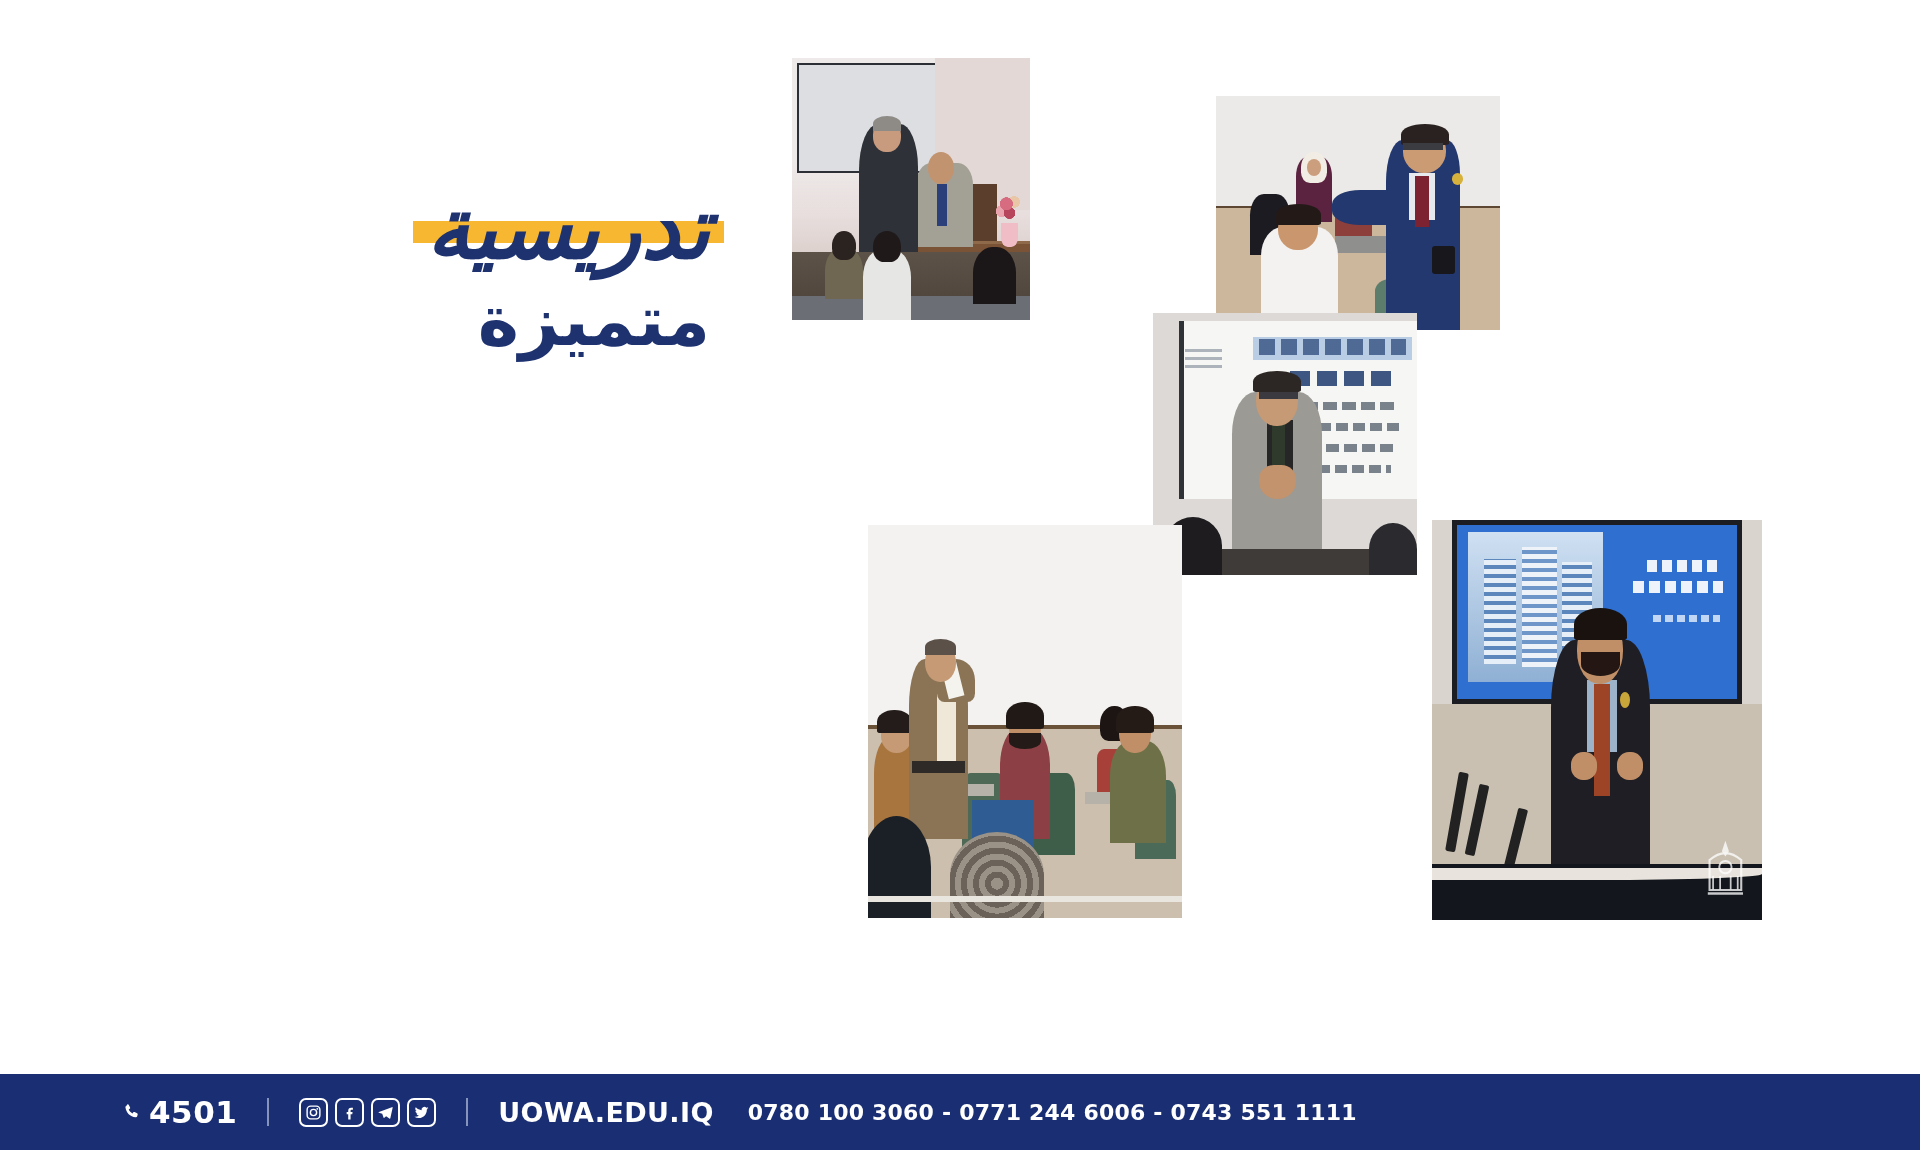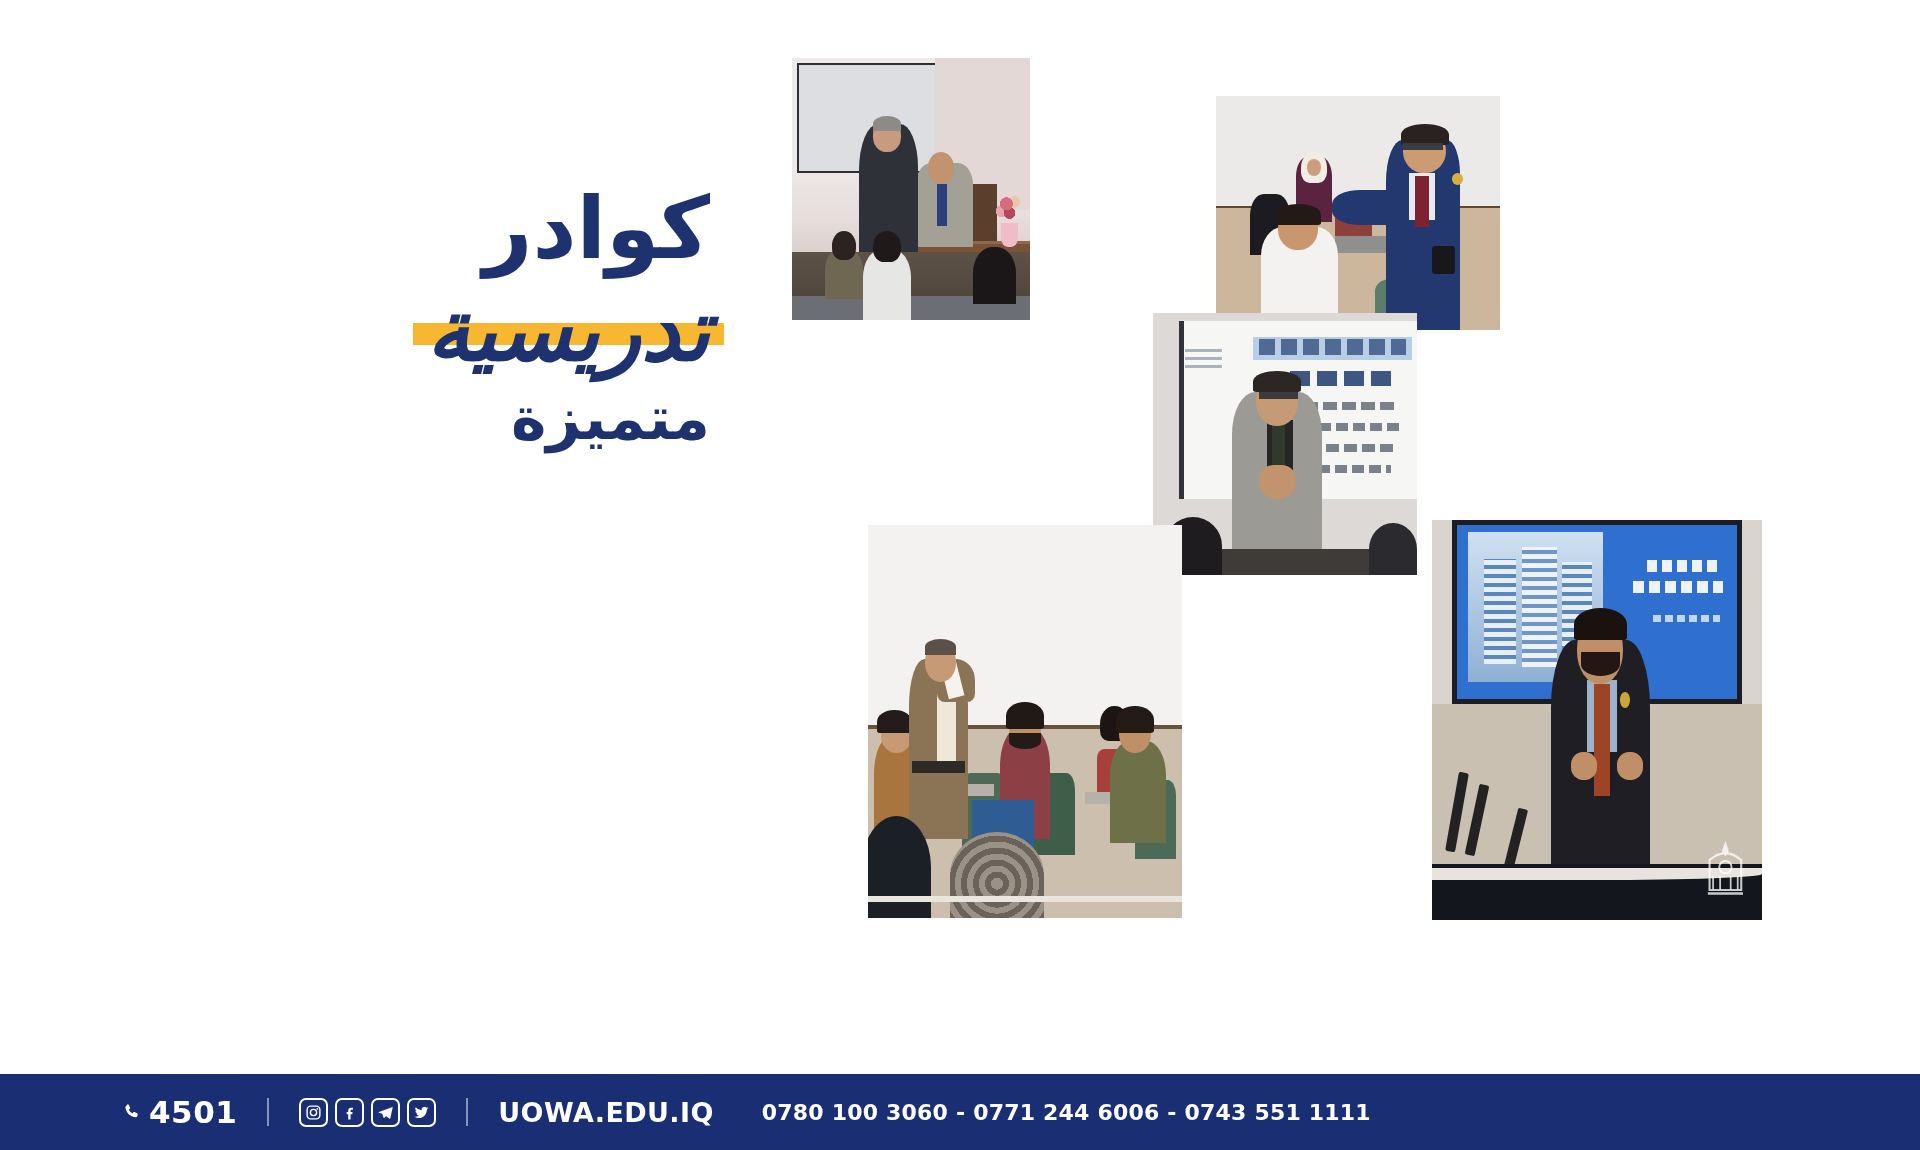--- a/index.html
+++ b/index.html
@@ -40,21 +40,21 @@
     font-size: 86px;
     letter-spacing: -1px;
     color: #1E3270;
     font-weight: 800;
     position: relative;
     white-space: nowrap;
   }
 
   .headline-line.l1 { font-size: 86px; padding-bottom: 6px; }
   .headline-line.l2 { font-size: 86px; padding-bottom: 6px; }
-  .headline-line.l3 { font-size: 60px; }
+  .headline-line.l3 { font-size: 70px; }
 
   
   .hl-wrap {
     position: relative;
     display: inline-block;
   }
   .hl-wrap .hl-bar {
     position: absolute;
     left: -14px;
     right: -14px;
@@ -397,32 +397,31 @@
   }
   .f-web {
     font-size: 27px;
     font-weight: bold;
     letter-spacing: 0.4px;
   }
   .f-nums {
     font-size: 22px;
     font-weight: bold;
     letter-spacing: 0.2px;
-    margin-left: 30px;
+    margin-left: 16px;
   }
 </style>
 </head>
 <body>
 
 <div class="poster">
 
   <div class="text-col">
 
     <div class="headline">
-      <span class="headline-line l1">كوادر</span>
 
       <span class="headline-line l2">
         <span class="hl-wrap">
           <span class="hl-bar"></span>
           <span class="hl-text">تدريسية</span>
         </span>
       </span>
 
       <span class="headline-line l3">متميزة</span>
     </div>

